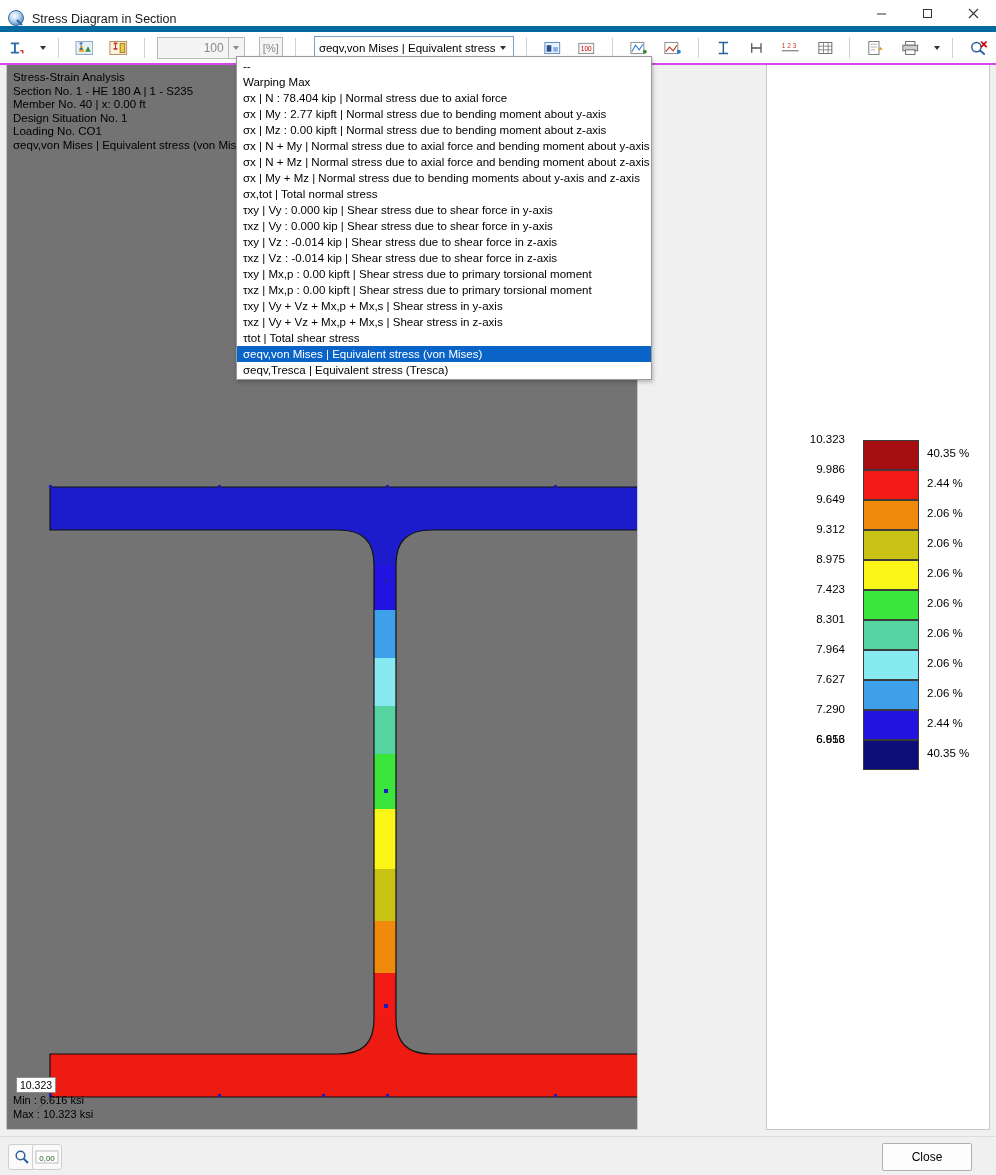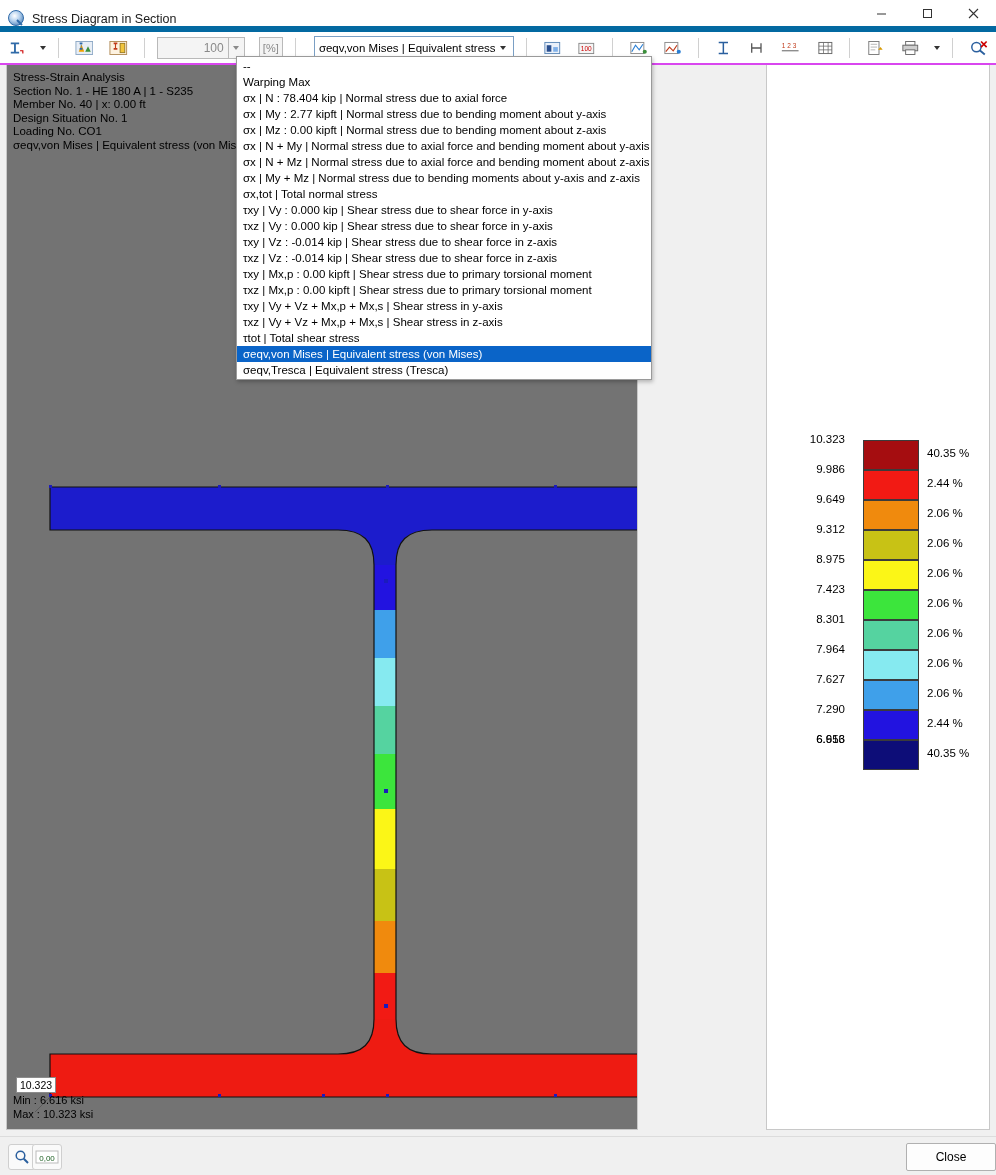--- a/index.html
+++ b/index.html
@@ -268,21 +268,21 @@
     position: absolute;
     top: 7px;
     width: 26px; height: 24px;
     border: 1px solid #cfcfcf;
     border-radius: 3px;
     background: #fafafa;
     display: flex; align-items: center; justify-content: center;
   }
   .close-btn {
     position: absolute;
-    right: 0; top: 6px;
+    right: 24px; top: 6px;
     width: 88px; height: 26px;
     border: 1px solid #b0b0b0;
     background: #fdfdfd;
     border-radius: 2px;
     font-size: 12px;
     display: flex; align-items: center; justify-content: center;
   }
 
   svg { display:block; }
 </style>

